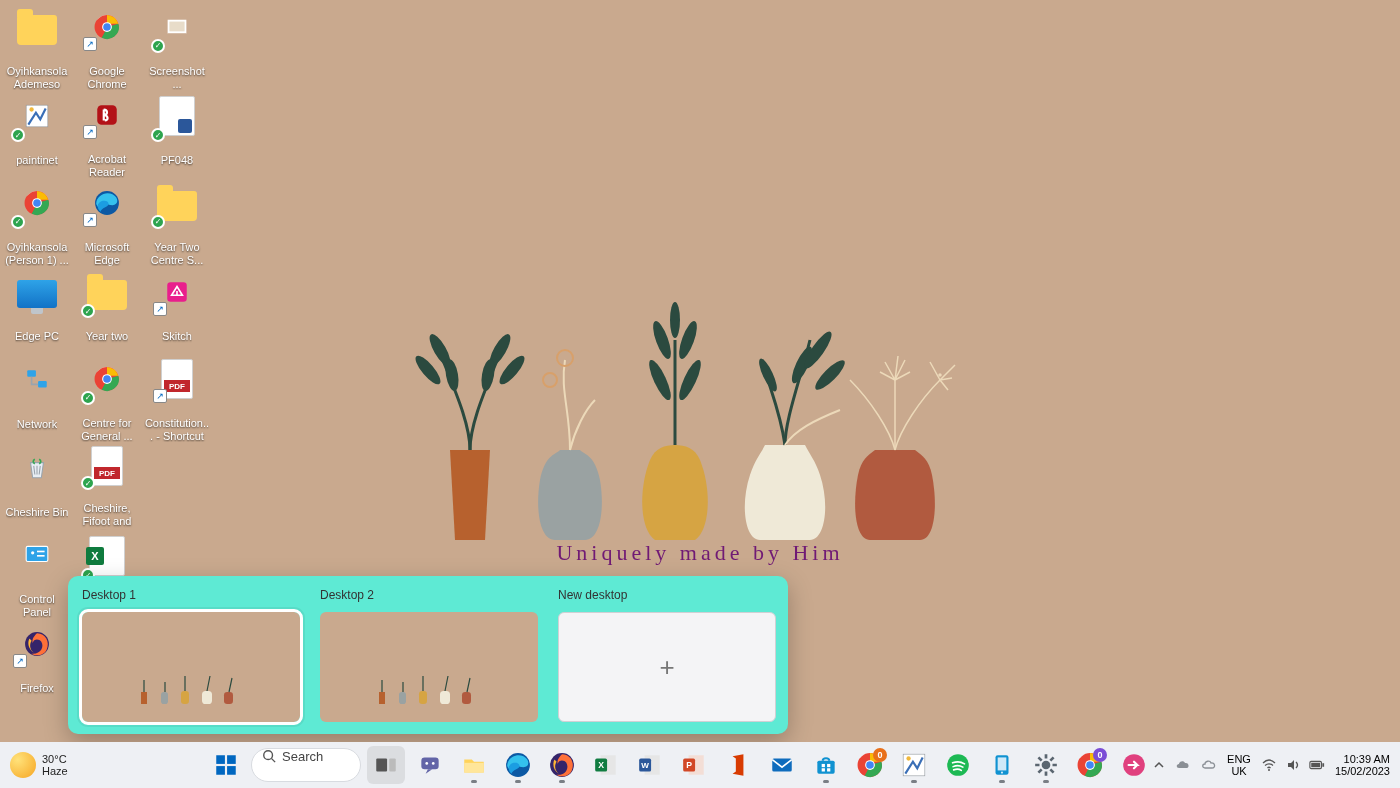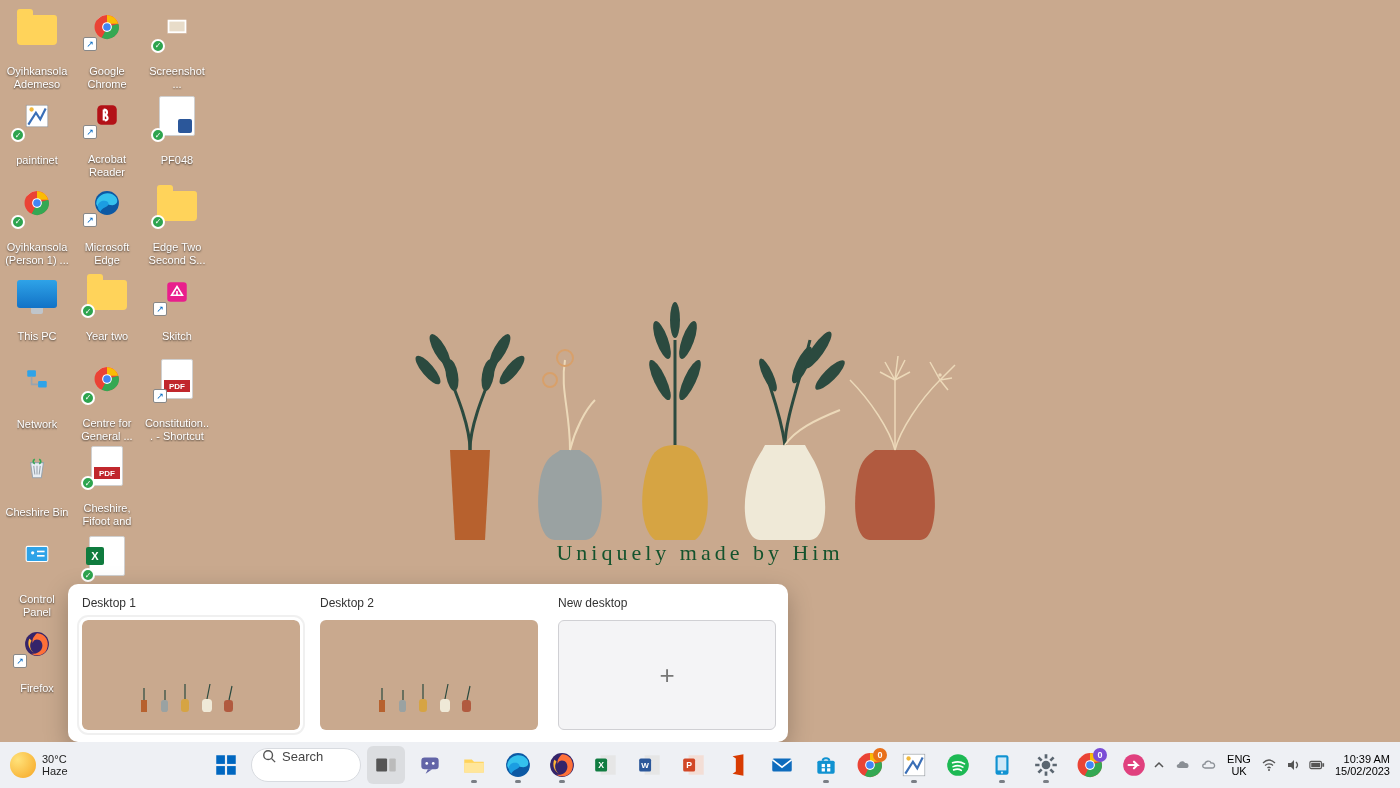--- a/index.html
+++ b/index.html
@@ -21,24 +21,24 @@
   .pdf::after { content:"PDF"; position:absolute; bottom:6px; left:2px; right:2px; height:12px; background:#c1272d; color:#fff; font-size:8px; font-weight:bold; display:flex; align-items:center; justify-content:center; }
   .doc { width:36px; height:40px; background:#fff; border:1px solid #d0d0d0; border-radius:2px; position:relative; }
   .doc::after { content:""; position:absolute; right:2px; bottom:2px; width:14px; height:14px; background:#2b579a; border-radius:2px; }
   .excel { width:36px; height:40px; background:#fff; border:1px solid #d0d0d0; border-radius:2px; position:relative; }
   .excel::after { content:"X"; position:absolute; left:-4px; top:10px; width:18px; height:18px; background:#0f7b3e; color:#fff; font-size:11px; font-weight:bold; display:flex; align-items:center; justify-content:center; border-radius:2px; }
   .monitor { width:40px; height:28px; background:linear-gradient(#2ea3e8,#1272c6); border-radius:3px; position:relative; margin-top:4px; }
   .monitor::after { content:""; position:absolute; bottom:-6px; left:14px; width:12px; height:6px; background:#bfc5cb; border-radius:0 0 2px 2px; }
 
   
   .wall-art { position:absolute; top:280px; left:50%; transform:translateX(-50%); width:600px; height:300px; pointer-events:none; }
-  .wall-text { position:absolute; top:540px; left:50%; transform:translateX(-50%); color:#14532d; font-family: Georgia, serif; letter-spacing:4px; font-size:22px; }
+  .wall-text { position:absolute; top:540px; left:50%; transform:translateX(-50%); color:#701a75; font-family: Georgia, serif; letter-spacing:4px; font-size:22px; }
 
   
-  .task-view { position:absolute; left:68px; bottom:46px; width:720px; height:158px; background:#ffffff; border-radius:10px; box-shadow:0 8px 24px rgba(0,0,0,.25); padding:12px 14px 10px; display:flex; gap:20px; }
+  .task-view { position:absolute; left:68px; bottom:54px; width:720px; height:158px; background:#5eead4; border-radius:10px; box-shadow:0 8px 24px rgba(0,0,0,.25); padding:12px 14px 10px; display:flex; gap:20px; }
   .tv-item { width:218px; }
   .tv-label { font-size:12px; color:#333; margin-bottom:8px; height:16px; }
   .tv-thumb { width:218px; height:110px; border-radius:6px; overflow:hidden; cursor:pointer; position:relative; }
   .tv-thumb.active { outline:3px solid #fff; box-shadow:0 0 0 5px rgba(0,0,0,.06); }
   .tv-thumb.active::after { content:""; position:absolute; bottom:-7px; left:50%; transform:translateX(-50%); width:40px; height:3px; background:#0067c0; border-radius:2px; }
   .tv-thumb.wall { background:#c9a98e; display:flex; align-items:flex-end; justify-content:center; padding-bottom:10px; }
   .tv-new { width:218px; height:110px; border:1px solid #d0d0d4; border-radius:6px; display:flex; align-items:center; justify-content:center; color:#777; font-size:26px; cursor:pointer; background:#f4f4f6; }
 
   
   .taskbar { position:absolute; bottom:0; left:0; right:0; height:46px; background:#eef0f4; display:flex; align-items:center; }
@@ -213,27 +213,27 @@
         </svg>
         <div class="shortcut-badge">↗</div>
       </div>
       <div class="lbl">Microsoft Edge</div>
     </div>
     <div class="di">
       <div class="ico">
         <div class="folder"></div>
         <div class="sync-badge">✓</div>
       </div>
-      <div class="lbl">Edge Two Second S...</div>
+      <div class="lbl">Year Two Centre S...</div>
     </div>
     <div class="di">
       <div class="ico">
         <div class="monitor"></div>
       </div>
-      <div class="lbl">This PC</div>
+      <div class="lbl">Edge PC</div>
     </div>
     <div class="di">
       <div class="ico">
         <div class="folder"></div>
         <div class="sync-badge">✓</div>
       </div>
       <div class="lbl">Year two</div>
     </div>
     <div class="di">
       <div class="ico">

